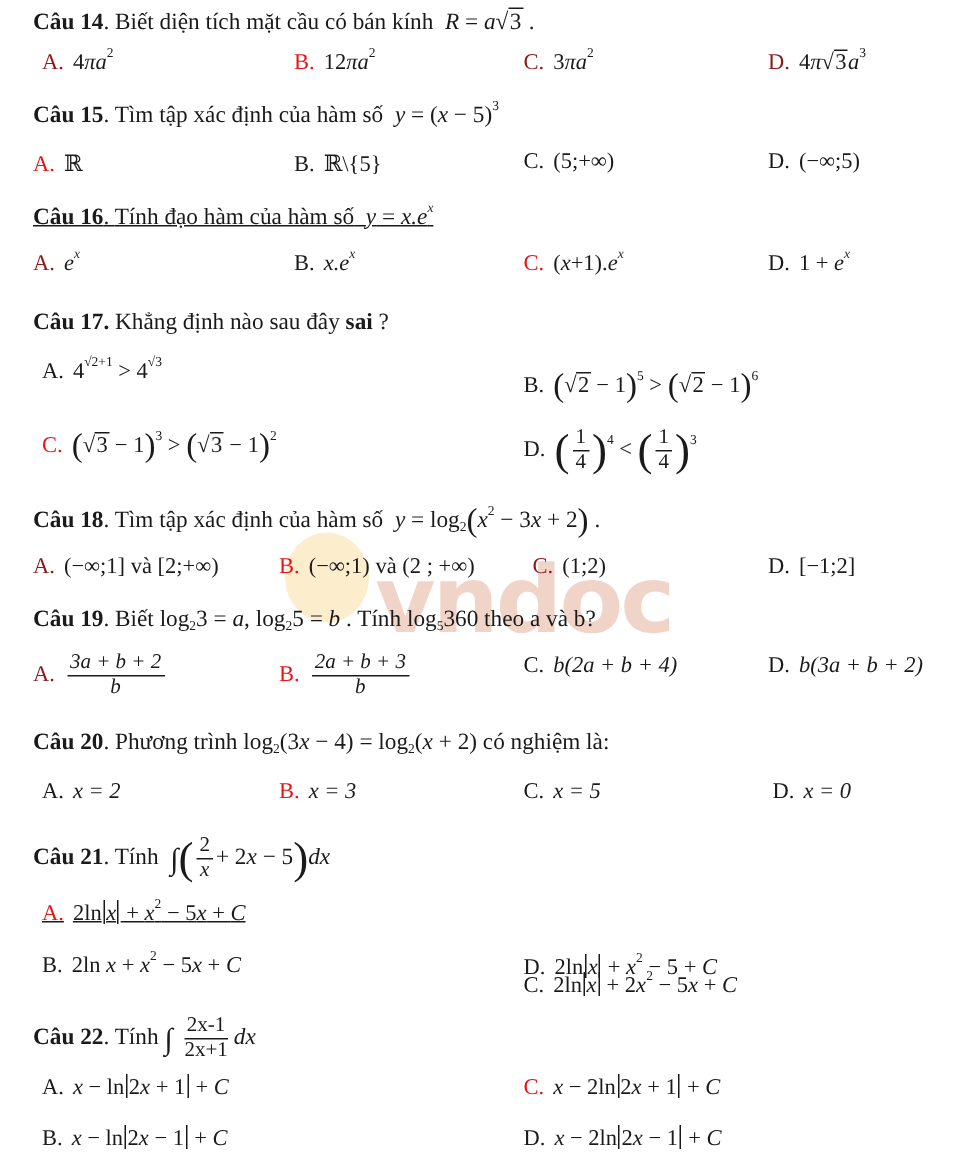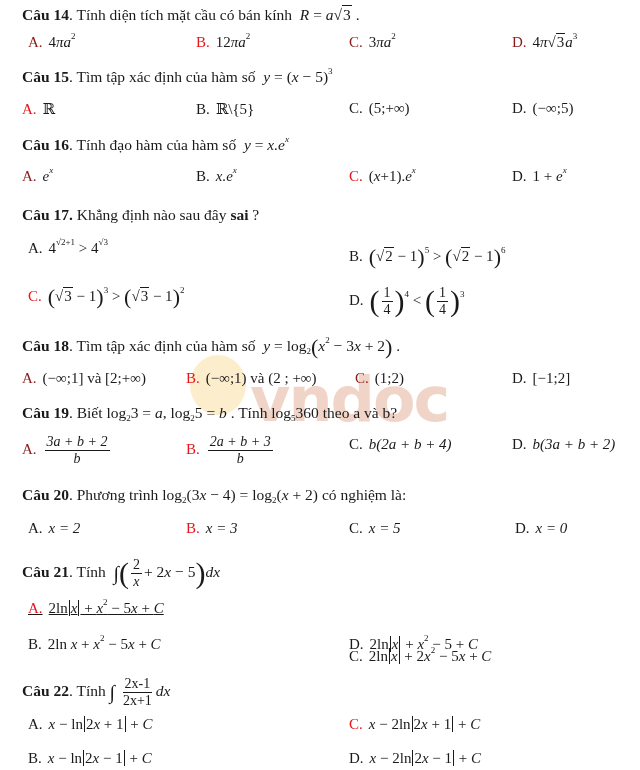--- a/index.html
+++ b/index.html
@@ -43,39 +43,39 @@
 </head>
 <body>
 
 <div class="watermark">
   <div class="logo-circle"></div>
   <div class="logo-text">vndoc</div>
 </div>
 
 <div class="q" style="top:6px;">
   <span class="num">Câu 14</span><span>. </span>
-  <span>Tính diện tích mặt cầu có bán kính</span>
+  <span>Biết diện tích mặt cầu có bán kính</span>
   <span class="m">&nbsp;R<span class="up"> = </span>a<span class="up">√<span class="sqrt">3</span></span><span class="up"> .</span></span>
 </div>
 <div class="opt" style="left:28px; top:34px;"><span class="lt dr">A.</span><span><span class="up">4</span><span class="m">πa</span><sup>2</sup></span></div>
 <div class="opt" style="left:196px; top:34px;"><span class="lt r">B.</span><span>12<span class="m">πa</span><sup>2</sup></span></div>
 <div class="opt" style="left:349px; top:34px;"><span class="lt dr">C.</span><span>3<span class="m">πa</span><sup>2</sup></span></div>
 <div class="opt" style="left:512px; top:34px;"><span class="lt dr">D.</span><span>4<span class="m">π</span>√<span class="sqrt">3</span><span class="m">a</span><sup>3</sup></span></div>
 
 <div class="q" style="top:68px;">
   <span class="num">Câu 15</span><span>. </span>
   <span>Tìm tập xác định của hàm số</span>
   <span>&nbsp;<span class="m">y</span> = (<span class="m">x</span> − 5)<sup>3</sup></span>
 </div>
 <div class="opt" style="left:22px; top:100px;"><span class="lt r">A.</span><span>ℝ</span></div>
 <div class="opt" style="left:196px; top:100px;"><span class="lt k">B.</span><span>ℝ\{5}</span></div>
 <div class="opt" style="left:349px; top:100px;"><span class="lt k">C.</span><span>(5;+∞)</span></div>
 <div class="opt" style="left:512px; top:100px;"><span class="lt k">D.</span><span>(−∞;5)</span></div>
 
-<div class="q" style="top:136px;">
+<div class="q" style="top:136px;text-decoration:underline;">
   <span class="num">Câu 16</span><span>. </span>
   <span>Tính đạo hàm của hàm số</span>
   <span>&nbsp;<span class="m">y</span> = <span class="m">x.e</span><sup class="m">x</sup></span>
 </div>
 <div class="opt" style="left:22px; top:168px;"><span class="lt dr">A.</span><span class="m">e<sup>x</sup></span></div>
 <div class="opt" style="left:196px; top:168px;"><span class="lt k">B.</span><span class="m">x.e<sup>x</sup></span></div>
 <div class="opt" style="left:349px; top:168px;"><span class="lt r">C.</span><span>(<span class="m">x</span>+1).<span class="m">e</span><sup class="m">x</sup></span></div>
 <div class="opt" style="left:512px; top:168px;"><span class="lt k">D.</span><span>1 + <span class="m">e</span><sup class="m">x</sup></span></div>
 
 <div class="q" style="top:206px;">

